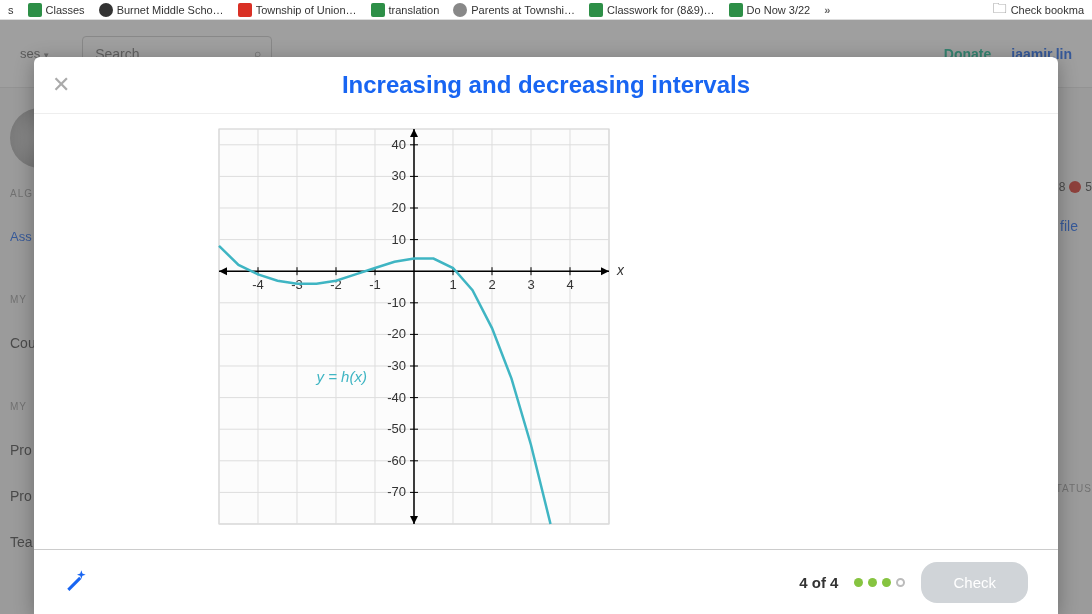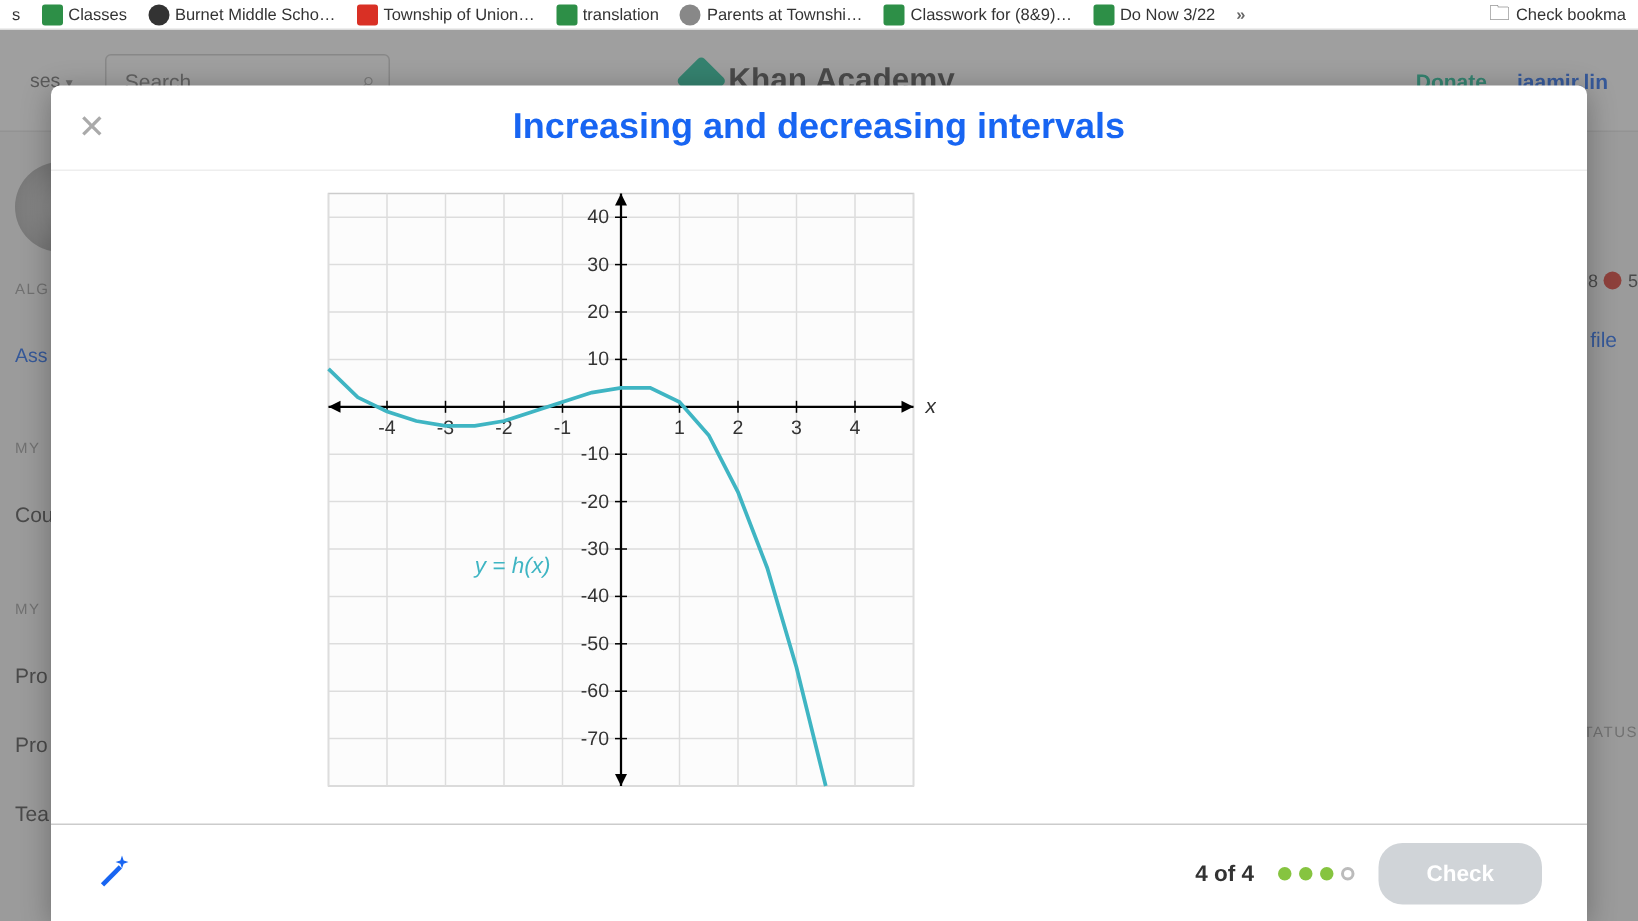--- a/index.html
+++ b/index.html
@@ -8,21 +8,21 @@
     .bookmarks-bar { height: 20px; background: #fff; display: flex; align-items: center; padding: 0 4px; border-bottom: 1px solid #ddd; font-size: 11px; color: #333; gap: 6px; }
     .bookmark { display: flex; align-items: center; gap: 4px; padding: 2px 4px; cursor: pointer; white-space: nowrap; }
     .bookmark-icon { width: 14px; height: 14px; background: #2d8f47; border-radius: 2px; display: inline-block; }
     .bookmark-icon.red { background: #d93025; }
     .bookmark-icon.gray { background: #888; border-radius: 50%; }
     .bookmark-icon.dark { background: #333; border-radius: 50%; }
     .chevrons { margin-left: 4px; color: #666; font-weight: bold; }
     .folder-icon { color: #666; font-size: 14px; }
     
     .main-header { height: 68px; background: #fff; display: flex; align-items: center; padding: 0 20px; border-bottom: 1px solid #e5e5e5; position: relative; }
-    .courses-link { color: #666; font-size: 13px; margin-right: 20px; }
+    .courses-link { color: #666; font-size: 13px; margin-right: 32px; }
     .dropdown-arrow { font-size: 8px; margin-left: 2px; color: #888; }
     .search-box { width: 190px; height: 36px; border: 1px solid #ccc; border-radius: 4px; padding: 0 36px 0 12px; font-size: 14px; color: #999; background: #fff; position: relative; }
     .search-wrapper { position: relative; }
     .search-icon { position: absolute; right: 10px; top: 50%; transform: translateY(-50%); color: #aaa; font-size: 16px; }
     .brand { position: absolute; left: 50%; transform: translateX(-50%); display: flex; align-items: center; gap: 6px; }
     .brand-logo { width: 24px; height: 24px; background: #14bf96; transform: rotate(45deg); border-radius: 3px; }
     .brand-text { font-size: 21px; font-weight: 600; color: #444; }
     .header-right { margin-left: auto; display: flex; align-items: center; gap: 20px; font-size: 14px; font-weight: 600; }
     .donate { color: #14bf96; margin-left: 36px; }
     .user { color: #1865f2; }
@@ -48,21 +48,21 @@
     .modal-body { flex: 1; background: #fff; padding: 10px 30px; overflow: hidden; border-top: 1px solid #eee; border-bottom: 1px solid #ccc; display: flex; justify-content: flex-start; }
     .chart-container { width: 410px; margin-left: 150px; }
     
     .modal-footer { height: 64px; display: flex; align-items: center; padding: 0 30px; gap: 16px; }
     .footer-icon { font-size: 24px; color: #1865f2; }
     .footer-spacer { flex: 1; }
     .progress-text { font-size: 15px; font-weight: 600; color: #333; }
     .dots { display: flex; gap: 5px; }
     .dot { width: 9px; height: 9px; border-radius: 50%; background: #86c440; }
     .dot.empty { background: #fff; border: 2px solid #bbb; width: 9px; height: 9px; }
-    .check-btn { background: #d0d4d8; color: #fff; border: none; padding: 12px 32px; font-size: 15px; font-weight: 700; border-radius: 16px; cursor: not-allowed; }
+    .check-btn { background: #d0d4d8; color: #fff; border: none; padding: 12px 32px; font-size: 15px; font-weight: 400; border-radius: 16px; cursor: not-allowed; }
   </style>
 </head>
 <body>
 
 <div class="bookmarks-bar">
   <span class="bookmark">
       <span>s</span>
     </span>
   <span class="bookmark">
       <span class="bookmark-icon"></span>
@@ -97,24 +97,20 @@
       <span class="folder-icon">🗀</span>
       <span>Check bookma</span>
     </span>
 </div>
 
 <div class="main-header">
   <span class="courses-link"><span>ses</span><span class="dropdown-arrow">▼</span></span>
   <div class="search-wrapper">
     <input class="search-box" placeholder="Search" style="">
     <span class="search-icon">⌕</span>
-  </div>
-  <div class="brand">
-    <div class="brand-logo"></div>
-    <span class="brand-text">Khan Academy</span>
   </div>
   <div class="header-right">
     <span class="donate">Donate</span>
     <span class="user">iaamir.lin</span>
   </div>
 </div>
 
 <div class="background-content">
   <div class="avatar"></div>
   <div class="profile-link">file</div>

